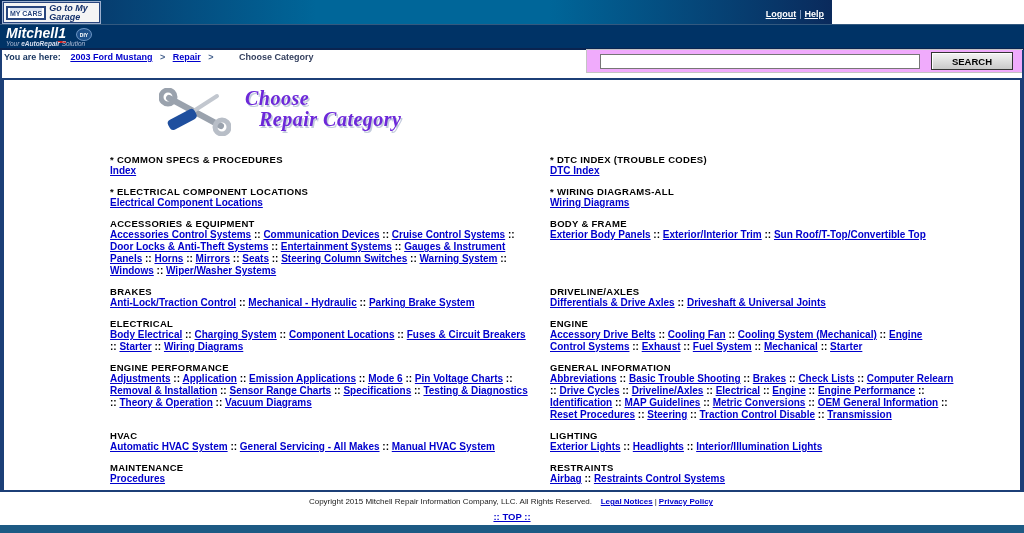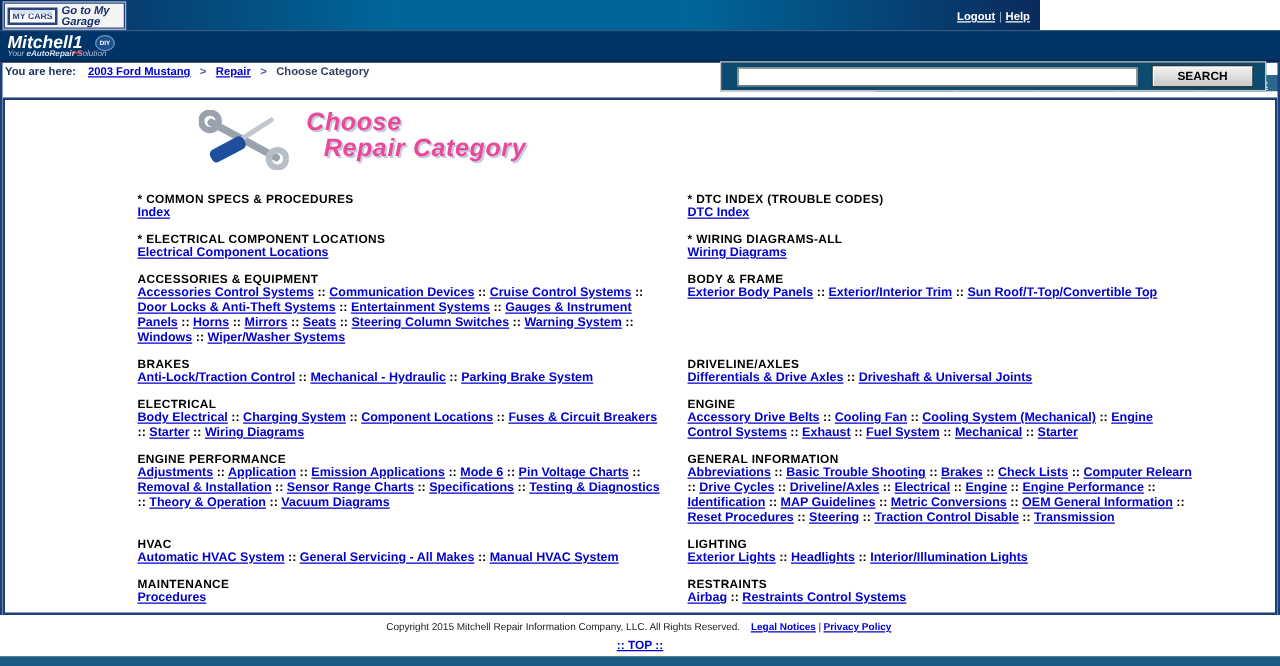--- a/index.html
+++ b/index.html
@@ -40,38 +40,38 @@
   .tabs { position:absolute; right:0; top:3px; display:flex; }
   .tab { width:63px; height:13px; margin-left:2px; background:#2a688e; color:#fff; font-size:8.5px;
     font-weight:bold; text-decoration:underline; display:flex; align-items:center; justify-content:center;
     cursor:pointer; }
   .tab.active { background:#0e3e6d; }
 
   
   .crumb-row { position:absolute; left:4px; top:52px; font-size:9px; color:#16335e; font-weight:bold; }
   .crumb-row a { color:#0000cc; text-decoration:underline; margin:0 3px; cursor:pointer; }
   .crumb-row .gt { color:#44608c; margin:0 2px; font-weight:bold; }
-  .crumb-current { color:#333f5e; margin-left:3px; }
-  .search-panel { position:absolute; right:11px; top:49px; width:437px; height:24px; background:#0c4a6e;
+  .crumb-current { color:#333f5e; margin-left:21px; }
+  .search-panel { position:absolute; right:1px; top:49px; width:437px; height:24px; background:#f0abfc;
     border:1px solid #c4c4c4; display:flex; align-items:center; }
   .search-input { margin-left:13px; width:320px; height:15px; border:1px solid #767676; font-size:10px; padding:0 3px; }
   .search-btn { margin-left:11px; width:82px; height:18px; background:linear-gradient(#f4f4f4,#c9c9c9);
     border:1px solid #333; box-shadow:inset 1px 1px 0 #fff; font-size:9.5px; font-weight:bold; color:#000;
     cursor:pointer; font-family:"Liberation Sans",sans-serif; }
 
   
   .edge { position:absolute; top:50px; bottom:8px; width:2px; background:#1c3f77; }
   .edge.left { left:0; } .edge.right { right:0; }
 
   
   .main-box { position:absolute; left:2px; top:78px; width:1020px; height:414px; background:#fff;
     border:2px solid #1c3f77; overflow:hidden; }
   .title-row { display:flex; align-items:flex-start; padding:8px 0 0 155px; height:66px; }
-  .title-text { margin-left:14px; color:#ec4899; font-size:20px; line-height:21px; font-weight:bold;
-    font-style:italic; text-shadow:1.5px 1.5px 0 #c3cbdd; letter-spacing:0.5px; }
+  .title-text { margin-left:14px; color:#6d28d9; font-size:20px; line-height:21px; font-weight:bold;
+    font-style:italic; text-shadow:1.5px 1.5px 0 #c3cbdd; letter-spacing:0.5px;font-family:Liberation Serif, serif; }
   .title-text .l2 { padding-left:14px; }
 
   .cat-rows { padding:8px 0 0 106px; }
   .cat-row { display:flex; }
   .cat-cell { width:440px; }
   .cat-cell.right { width:424px; }
   .section { margin-bottom:9px; padding-right:18px; }
   .section h3 { font-size:9.5px; font-weight:bold; color:#000; line-height:11px; letter-spacing:0.3px; }
   .section .links { font-size:10px; line-height:12px; color:#000; }
   .section .links a { color:#0000cc; text-decoration:underline; font-weight:bold; cursor:pointer; }

